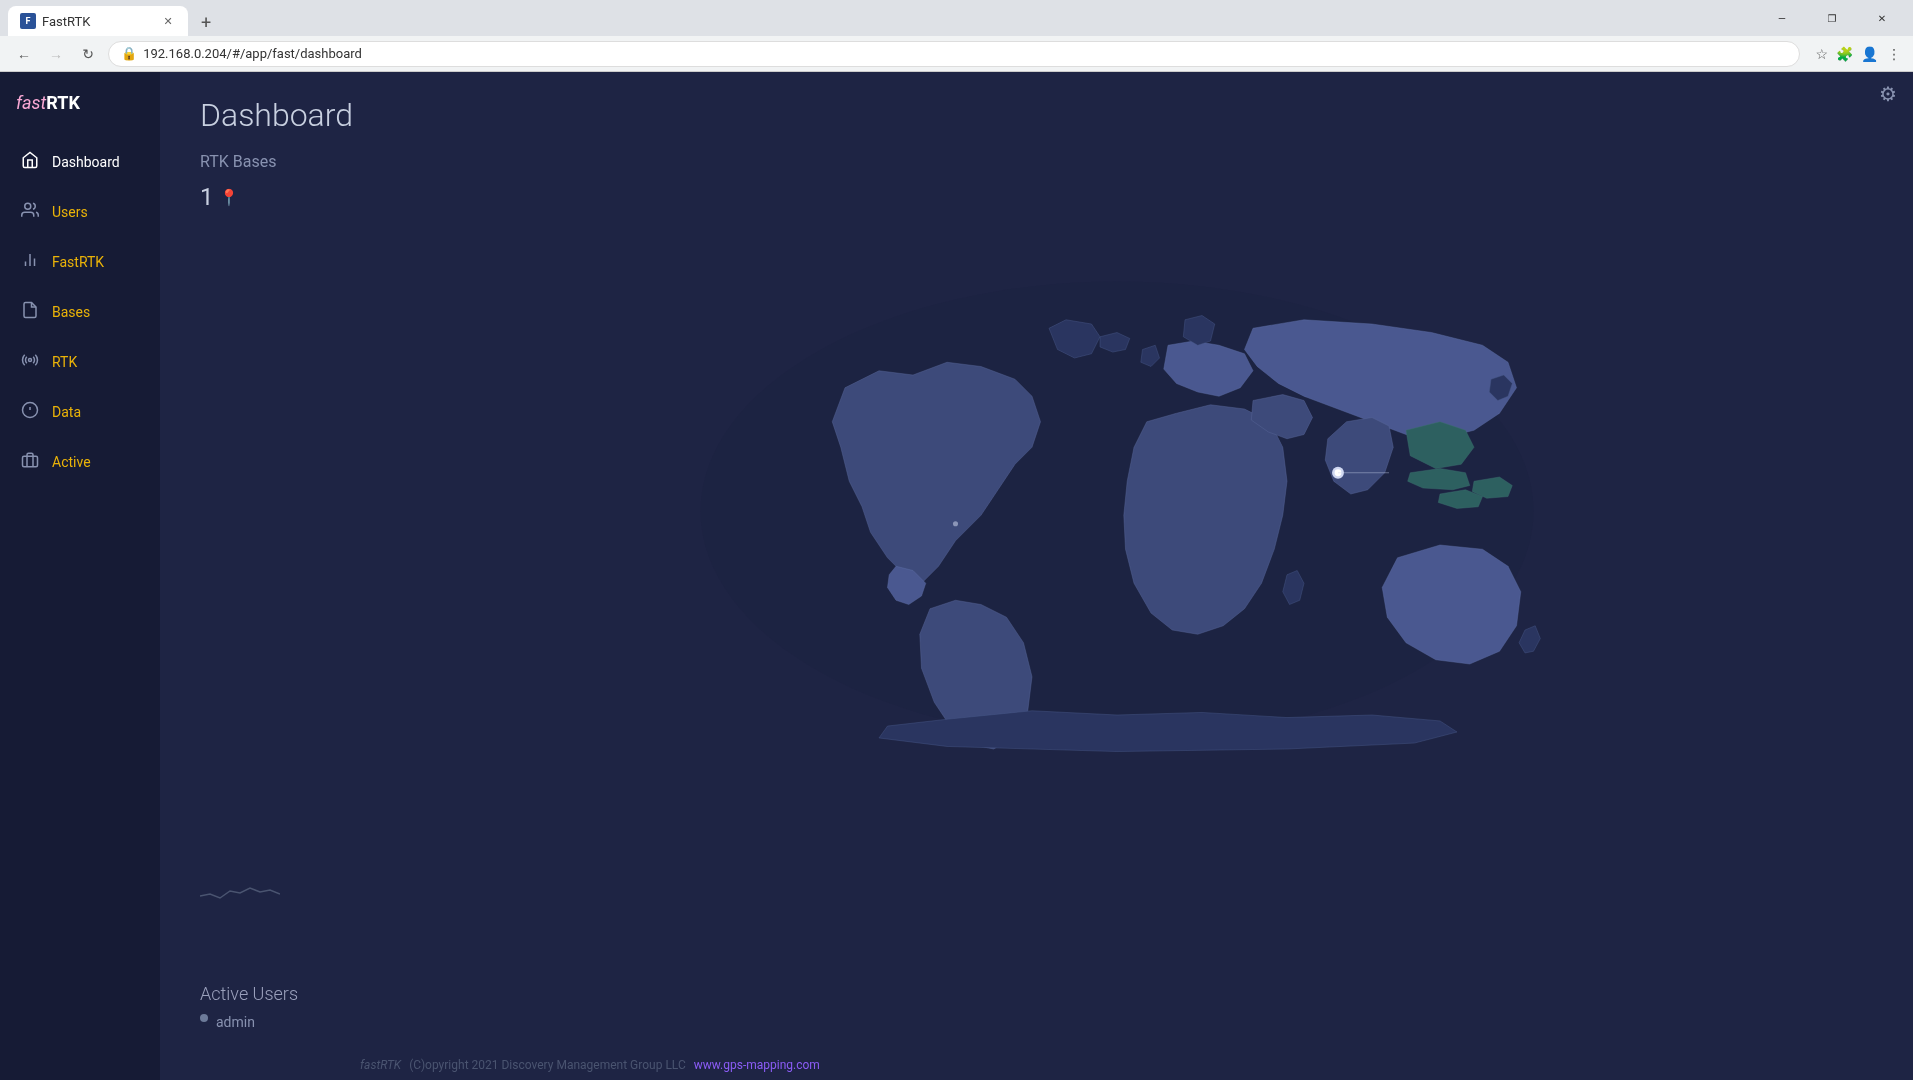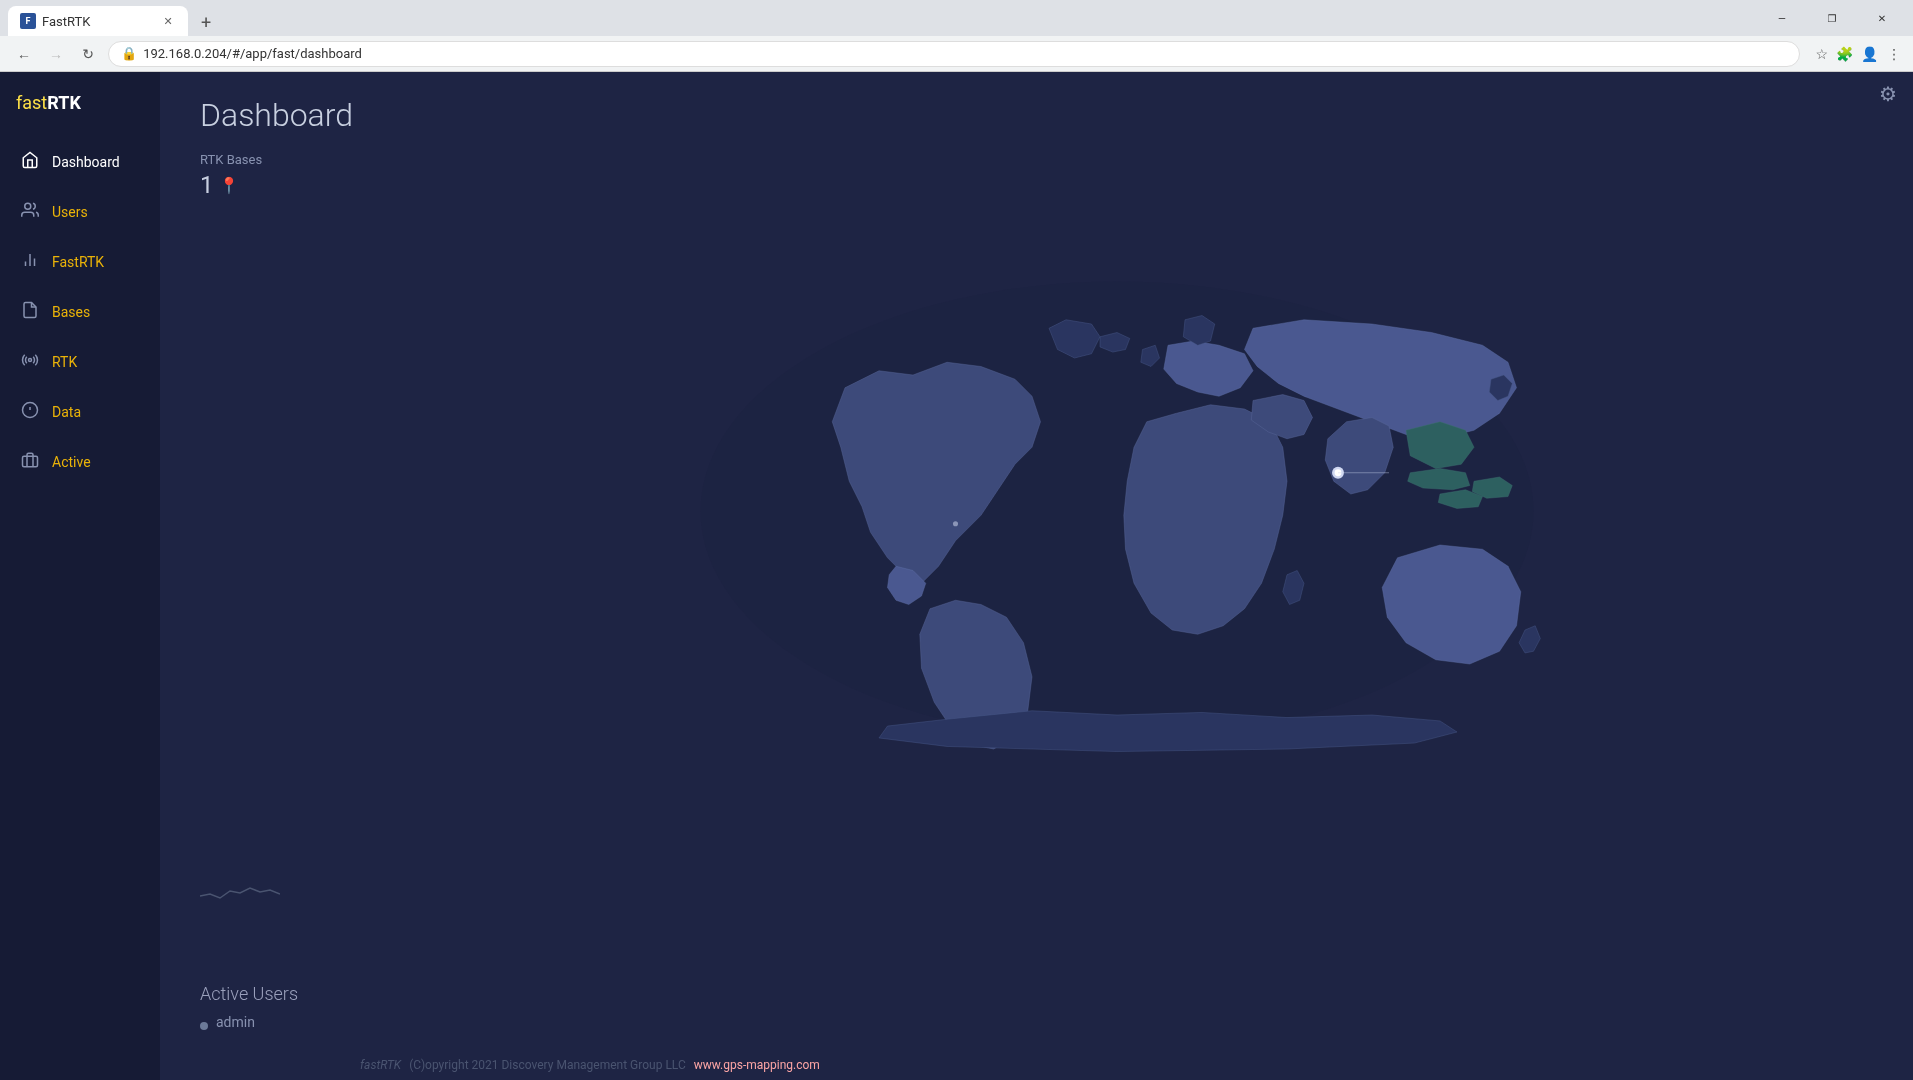--- a/index.html
+++ b/index.html
@@ -115,21 +115,21 @@
       display: flex;
       flex-direction: column;
       padding: 0;
     }
     .logo {
       padding: 20px 16px 24px;
       font-size: 18px;
       font-weight: 400;
       color: #fff;
     }
-    .logo span.fast { color: #fde047; }
+    .logo span.fast { font-style: italic; color: #f9a8d4; }
     .logo span.rtk { font-weight: 700; color: #fff; }
     .nav-item {
       display: flex;
       align-items: center;
       gap: 12px;
       padding: 14px 20px;
       font-size: 14px;
       color: #eab308;
       cursor: pointer;
       border-radius: 0;
@@ -167,23 +167,23 @@
     }
 
     
     .rtk-bases-info {
       position: absolute;
       top: 80px;
       left: 40px;
       z-index: 5;
     }
     .rtk-bases-label {
-      font-size: 13px;
+      font-size: 16px;
       color: #8892b0;
-      margin-bottom: 4px;
+      margin-bottom: 12px;
     }
     .rtk-bases-count {
       font-size: 24px;
       color: #c8cfe0;
       display: flex;
       align-items: center;
       gap: 6px;
     }
 
     
@@ -221,21 +221,21 @@
     }
     .stat-section { flex: 1; }
     .stat-title {
       font-size: 18px;
       font-weight: 300;
       color: #9aa0bc;
       margin-bottom: 10px;
     }
     .stat-item {
       display: flex;
-      align-items: flex-end;
+      align-items: flex-start;
       gap: 8px;
       font-size: 14px;
       color: #8892b0;
     }
     .stat-dot {
       width: 8px; height: 8px;
       background: #6c7a99;
       border-radius: 50%;
     }
 
@@ -245,21 +245,21 @@
       bottom: 8px;
       left: 160px;
       right: 0;
       display: flex;
       align-items: center;
       gap: 8px;
       padding: 0 40px;
       font-size: 12px;
       color: #4a5470;
     }
-    .footer-link { color: #fca5a5; text-decoration: none; }
+    .footer-link { color: #8b5cf6; text-decoration: none; }
     .footer-logo { font-style: italic; color: #4a5470; }
 
     
     .map-land { fill: #3d4a7a; stroke: #5a6a9a; stroke-width: 0.5; }
     .map-land-dark { fill: #2a3560; stroke: #4a5a8a; stroke-width: 0.5; }
     .map-land-teal { fill: #2d6060; stroke: #3d7070; stroke-width: 0.5; }
     .map-land-medium { fill: #4a5890; stroke: #6070a8; stroke-width: 0.5; }
   </style>
 </head>
 <body>

